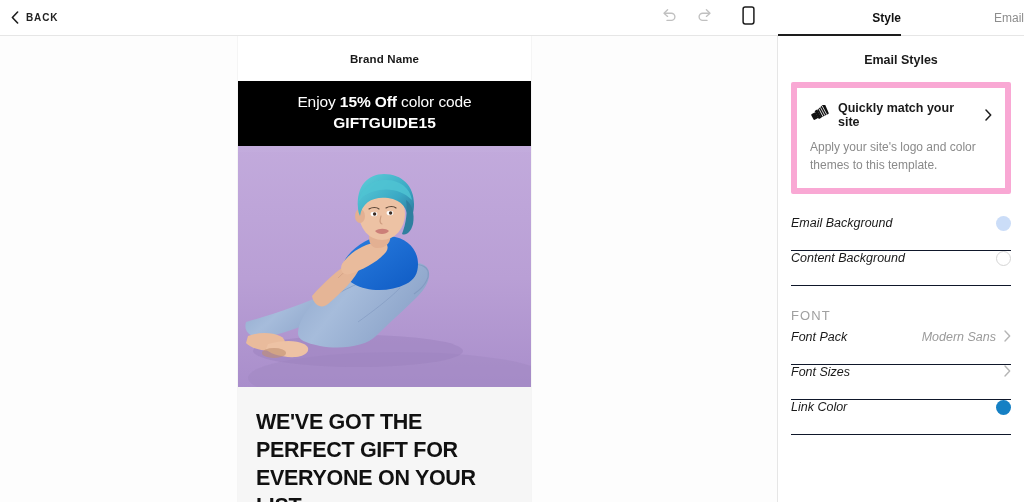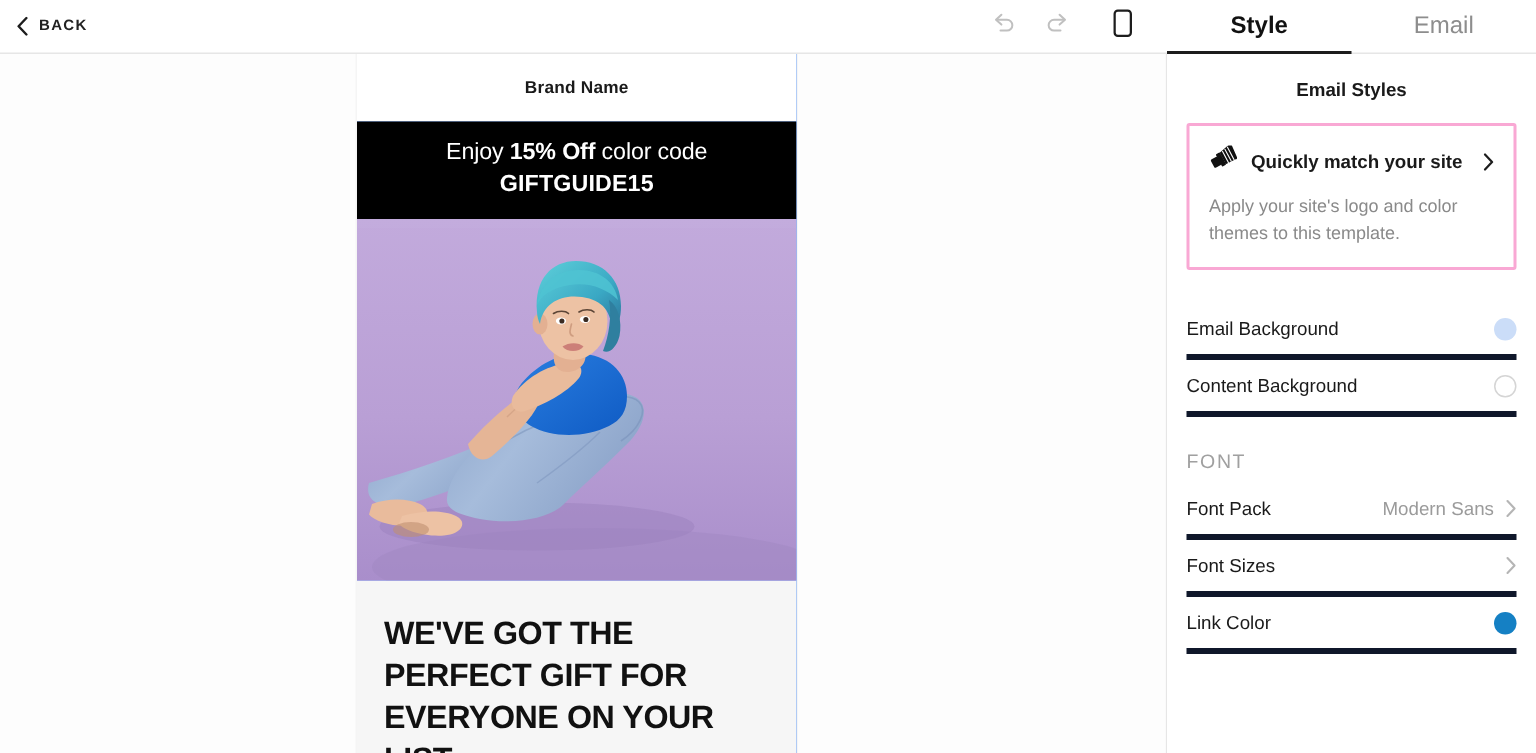--- a/index.html
+++ b/index.html
@@ -74,22 +74,22 @@
 
   .tabs {
     display: flex;
     height: 35px;
     align-items: stretch;
   }
   .tab {
     width: 123px;
     display: flex;
     align-items: center;
-    justify-content: center;
-    font-size: 16px;
+    justify-content: flex-end;
+    font-size: 12px;
     cursor: pointer;
     position: relative;
     color: #8d8d8d;
     font-weight: 400;
   }
   .tab.active {
     color: #111111;
     font-weight: 700;
   }
   .tab.active::after {
@@ -198,21 +198,21 @@
   }
   .panel-title {
     text-align: center;
     font-size: 12.5px;
     font-weight: 700;
     color: #1a1a1a;
     padding: 17px 0 15px 0;
   }
 
   .match-card {
-    border: 2px solid #f9a8d4;
+    border: 6px solid #f9a8d4;
     border-radius: 2px;
     padding: 13px 13px 14px 13px;
     margin-bottom: 22px;
     cursor: pointer;
   }
   .match-head {
     display: flex;
     align-items: center;
     gap: 9px;
   }
@@ -224,24 +224,24 @@
   }
   .match-desc {
     margin-top: 9px;
     font-size: 12px;
     line-height: 1.52;
     color: #8a8a8a;
   }
 
   .row {
     display: flex;
-    align-items: center;
     height: 34px;
-    border-bottom: 4px solid #0f172a;
+    border-bottom: 1px solid #0f172a;
     cursor: pointer;
+    font-style: italic;
   }
   .row-label {
     font-size: 12.5px;
     color: #1a1a1a;
     flex: 1;
   }
   .row-value {
     font-size: 12.5px;
     color: #9b9b9b;
     margin-right: 8px;

